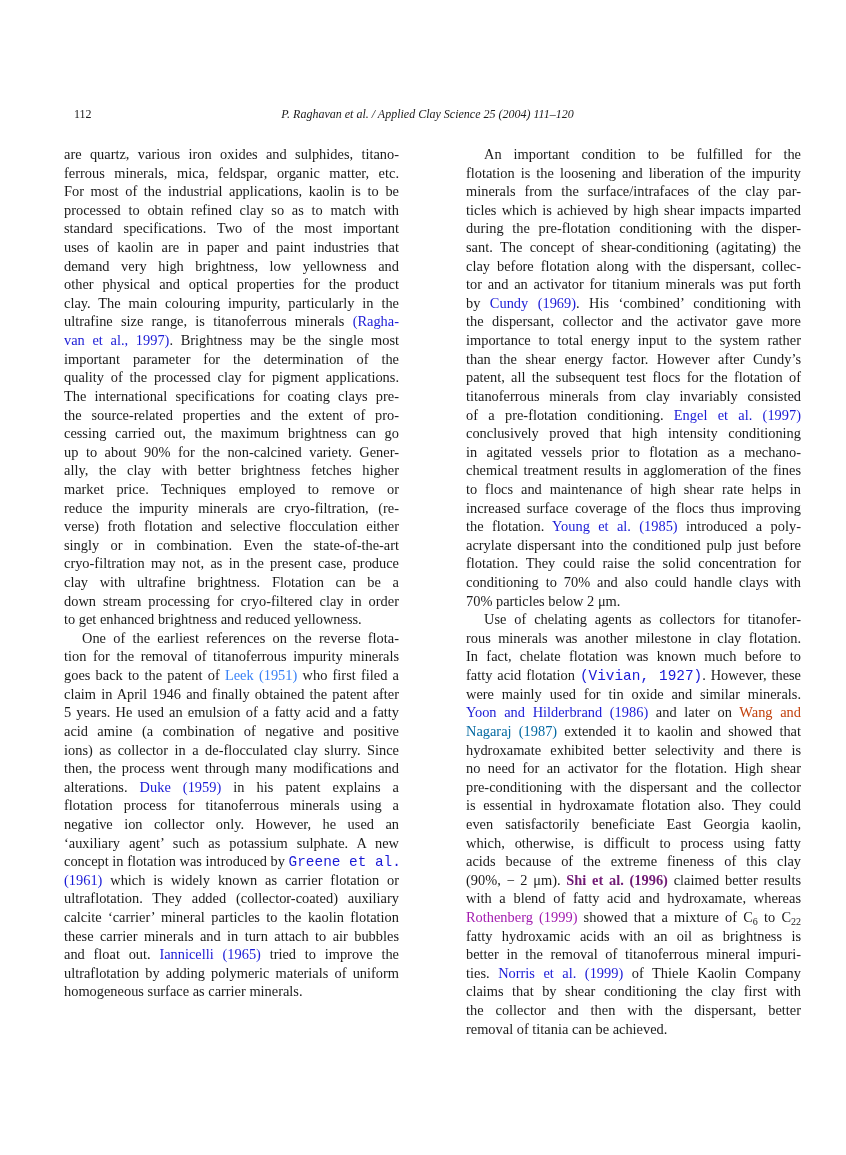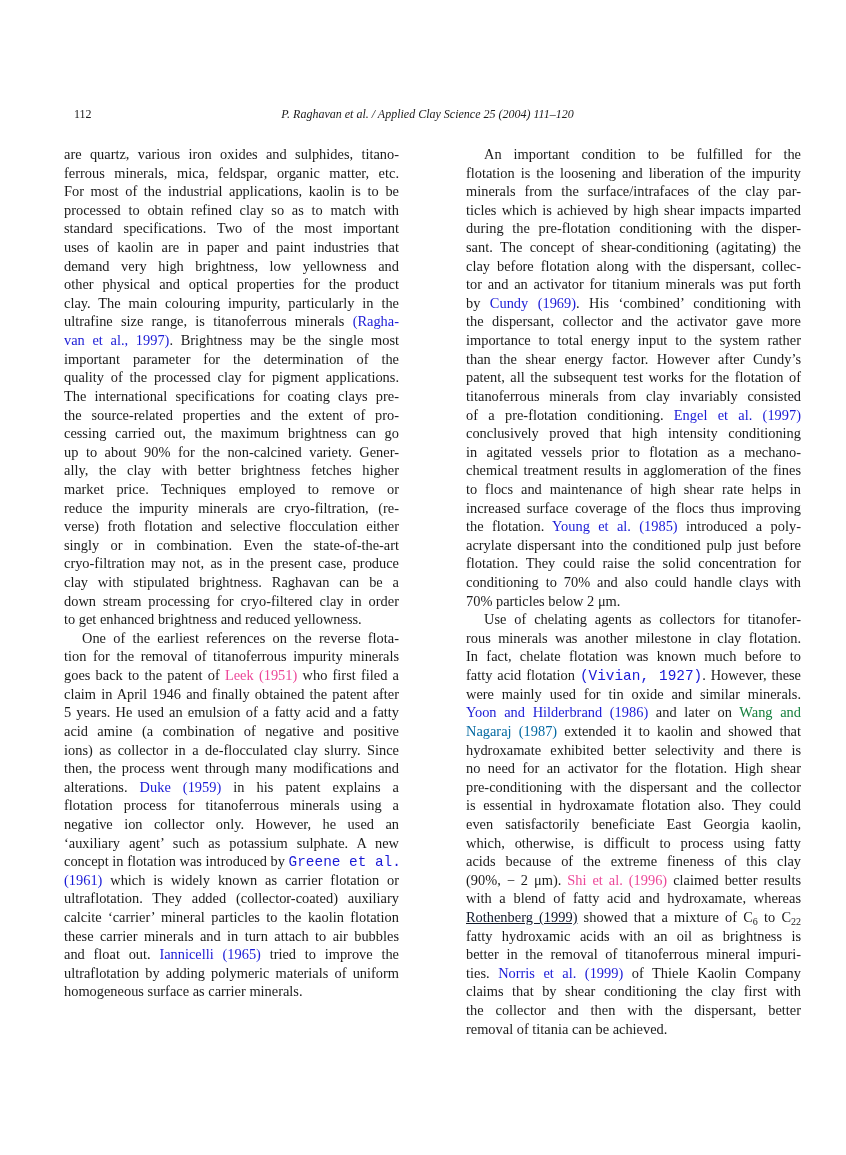--- a/index.html
+++ b/index.html
@@ -44,26 +44,26 @@
     <div class="line"><span>The international specifications for coating clays pre-</span></div>
     <div class="line"><span>the source-related properties and the extent of pro-</span></div>
     <div class="line"><span>cessing carried out, the maximum brightness can go</span></div>
     <div class="line"><span>up to about 90% for the non-calcined variety. Gener-</span></div>
     <div class="line"><span>ally, the clay with better brightness fetches higher</span></div>
     <div class="line"><span>market price. Techniques employed to remove or</span></div>
     <div class="line"><span>reduce the impurity minerals are cryo-filtration, (re-</span></div>
     <div class="line"><span>verse) froth flotation and selective flocculation either</span></div>
     <div class="line"><span>singly or in combination. Even the state-of-the-art</span></div>
     <div class="line"><span>cryo-filtration may not, as in the present case, produce</span></div>
-    <div class="line"><span>clay with stipulated brightness. Raghavan can be a</span></div>
+    <div class="line"><span>clay with ultrafine brightness. Flotation can be a</span></div>
     <div class="line"><span>down stream processing for cryo-filtered clay in order</span></div>
     <div class="line last"><span>to get enhanced brightness and reduced yellowness.</span></div>
     <div class="line indent"><span>One of the earliest references on the reverse flota-</span></div>
     <div class="line"><span>tion for the removal of titanoferrous impurity minerals</span></div>
-    <div class="line"><span>goes back to the patent of </span><a class="link" style="color: #ec4899;">Leek (1951)</a><span> who first filed a</span></div>
+    <div class="line"><span>goes back to the patent of </span><a class="link" style="color: #3b82f6;">Leek (1951)</a><span> who first filed a</span></div>
     <div class="line"><span>claim in April 1946 and finally obtained the patent after</span></div>
     <div class="line"><span>5 years. He used an emulsion of a fatty acid and a fatty</span></div>
     <div class="line"><span>acid amine (a combination of negative and positive</span></div>
     <div class="line"><span>ions) as collector in a de-flocculated clay slurry. Since</span></div>
     <div class="line"><span>then, the process went through many modifications and</span></div>
     <div class="line"><span>alterations. </span><a class="link" style="color: rgb(26, 26, 214);">Duke (1959)</a><span> in his patent explains a</span></div>
     <div class="line"><span>flotation process for titanoferrous minerals using a</span></div>
     <div class="line"><span>negative ion collector only. However, he used an</span></div>
     <div class="line"><span>‘auxiliary agent’ such as potassium sulphate. A new</span></div>
     <div class="line"><span>concept in flotation was introduced by </span><a class="link" style="color: rgb(26, 26, 214); font-family: Liberation Mono, monospace;">Greene et al.</a></div>
@@ -81,49 +81,49 @@
     <div class="line"><span>minerals from the surface/intrafaces of the clay par-</span></div>
     <div class="line"><span>ticles which is achieved by high shear impacts imparted</span></div>
     <div class="line"><span>during the pre-flotation conditioning with the disper-</span></div>
     <div class="line"><span>sant. The concept of shear-conditioning (agitating) the</span></div>
     <div class="line"><span>clay before flotation along with the dispersant, collec-</span></div>
     <div class="line"><span>tor and an activator for titanium minerals was put forth</span></div>
     <div class="line"><span>by </span><a class="link" style="color: rgb(26, 26, 214);">Cundy (1969)</a><span>. His ‘combined’ conditioning with</span></div>
     <div class="line"><span>the dispersant, collector and the activator gave more</span></div>
     <div class="line"><span>importance to total energy input to the system rather</span></div>
     <div class="line"><span>than the shear energy factor. However after Cundy’s</span></div>
-    <div class="line"><span>patent, all the subsequent test works for the flotation of</span></div>
+    <div class="line"><span>patent, all the subsequent test flocs for the flotation of</span></div>
     <div class="line"><span>titanoferrous minerals from clay invariably consisted</span></div>
     <div class="line"><span>of a pre-flotation conditioning. </span><a class="link" style="color: rgb(26, 26, 214);">Engel et al. (1997)</a></div>
     <div class="line"><span>conclusively proved that high intensity conditioning</span></div>
     <div class="line"><span>in agitated vessels prior to flotation as a mechano-</span></div>
     <div class="line"><span>chemical treatment results in agglomeration of the fines</span></div>
     <div class="line"><span>to flocs and maintenance of high shear rate helps in</span></div>
     <div class="line"><span>increased surface coverage of the flocs thus improving</span></div>
     <div class="line"><span>the flotation. </span><a class="link" style="color: rgb(26, 26, 214);">Young et al. (1985)</a><span> introduced a poly-</span></div>
     <div class="line"><span>acrylate dispersant into the conditioned pulp just before</span></div>
     <div class="line"><span>flotation. They could raise the solid concentration for</span></div>
     <div class="line"><span>conditioning to 70% and also could handle clays with</span></div>
     <div class="line last"><span>70% particles below 2 μm.</span></div>
     <div class="line indent"><span>Use of chelating agents as collectors for titanofer-</span></div>
     <div class="line"><span>rous minerals was another milestone in clay flotation.</span></div>
     <div class="line"><span>In fact, chelate flotation was known much before to</span></div>
     <div class="line"><span>fatty acid flotation </span><a class="link" style="color: rgb(26, 26, 214); font-family: Liberation Mono, monospace;">(Vivian, 1927)</a><span>. However, these</span></div>
     <div class="line"><span>were mainly used for tin oxide and similar minerals.</span></div>
-    <div class="line"><a class="link" style="color: rgb(26, 26, 214);">Yoon and Hilderbrand (1986)</a><span> and later on </span><a class="link" style="color: #15803d;">Wang and</a></div>
+    <div class="line"><a class="link" style="color: rgb(26, 26, 214);">Yoon and Hilderbrand (1986)</a><span> and later on </span><a class="link" style="color: #c2410c;">Wang and</a></div>
     <div class="line"><a class="link" style="color: #0369a1;">Nagaraj (1987)</a><span> extended it to kaolin and showed that</span></div>
     <div class="line"><span>hydroxamate exhibited better selectivity and there is</span></div>
     <div class="line"><span>no need for an activator for the flotation. High shear</span></div>
     <div class="line"><span>pre-conditioning with the dispersant and the collector</span></div>
     <div class="line"><span>is essential in hydroxamate flotation also. They could</span></div>
     <div class="line"><span>even satisfactorily beneficiate East Georgia kaolin,</span></div>
     <div class="line"><span>which, otherwise, is difficult to process using fatty</span></div>
     <div class="line"><span>acids because of the extreme fineness of this clay</span></div>
-    <div class="line"><span>(90%,  − 2 μm). </span><a class="link" style="color: #ec4899;">Shi et al. (1996)</a><span> claimed better results</span></div>
+    <div class="line"><span>(90%,  − 2 μm). </span><a class="link" style="color: #701a75; font-weight: bold;">Shi et al. (1996)</a><span> claimed better results</span></div>
     <div class="line"><span>with a blend of fatty acid and hydroxamate, whereas</span></div>
-    <div class="line"><a class="link" style="color: #0f172a; text-decoration: underline;">Rothenberg (1999)</a><span> showed that a mixture of C</span><sub>6</sub><span> to C</span><sub>22</sub></div>
+    <div class="line"><a class="link" style="color: #a21caf;">Rothenberg (1999)</a><span> showed that a mixture of C</span><sub>6</sub><span> to C</span><sub>22</sub></div>
     <div class="line"><span>fatty hydroxamic acids with an oil as brightness is</span></div>
     <div class="line"><span>better in the removal of titanoferrous mineral impuri-</span></div>
     <div class="line"><span>ties. </span><a class="link" style="color: rgb(26, 26, 214);">Norris et al. (1999)</a><span> of Thiele Kaolin Company</span></div>
     <div class="line"><span>claims that by shear conditioning the clay first with</span></div>
     <div class="line"><span>the collector and then with the dispersant, better</span></div>
     <div class="line last"><span>removal of titania can be achieved.</span></div>
   </div>
 
 </body></html>

